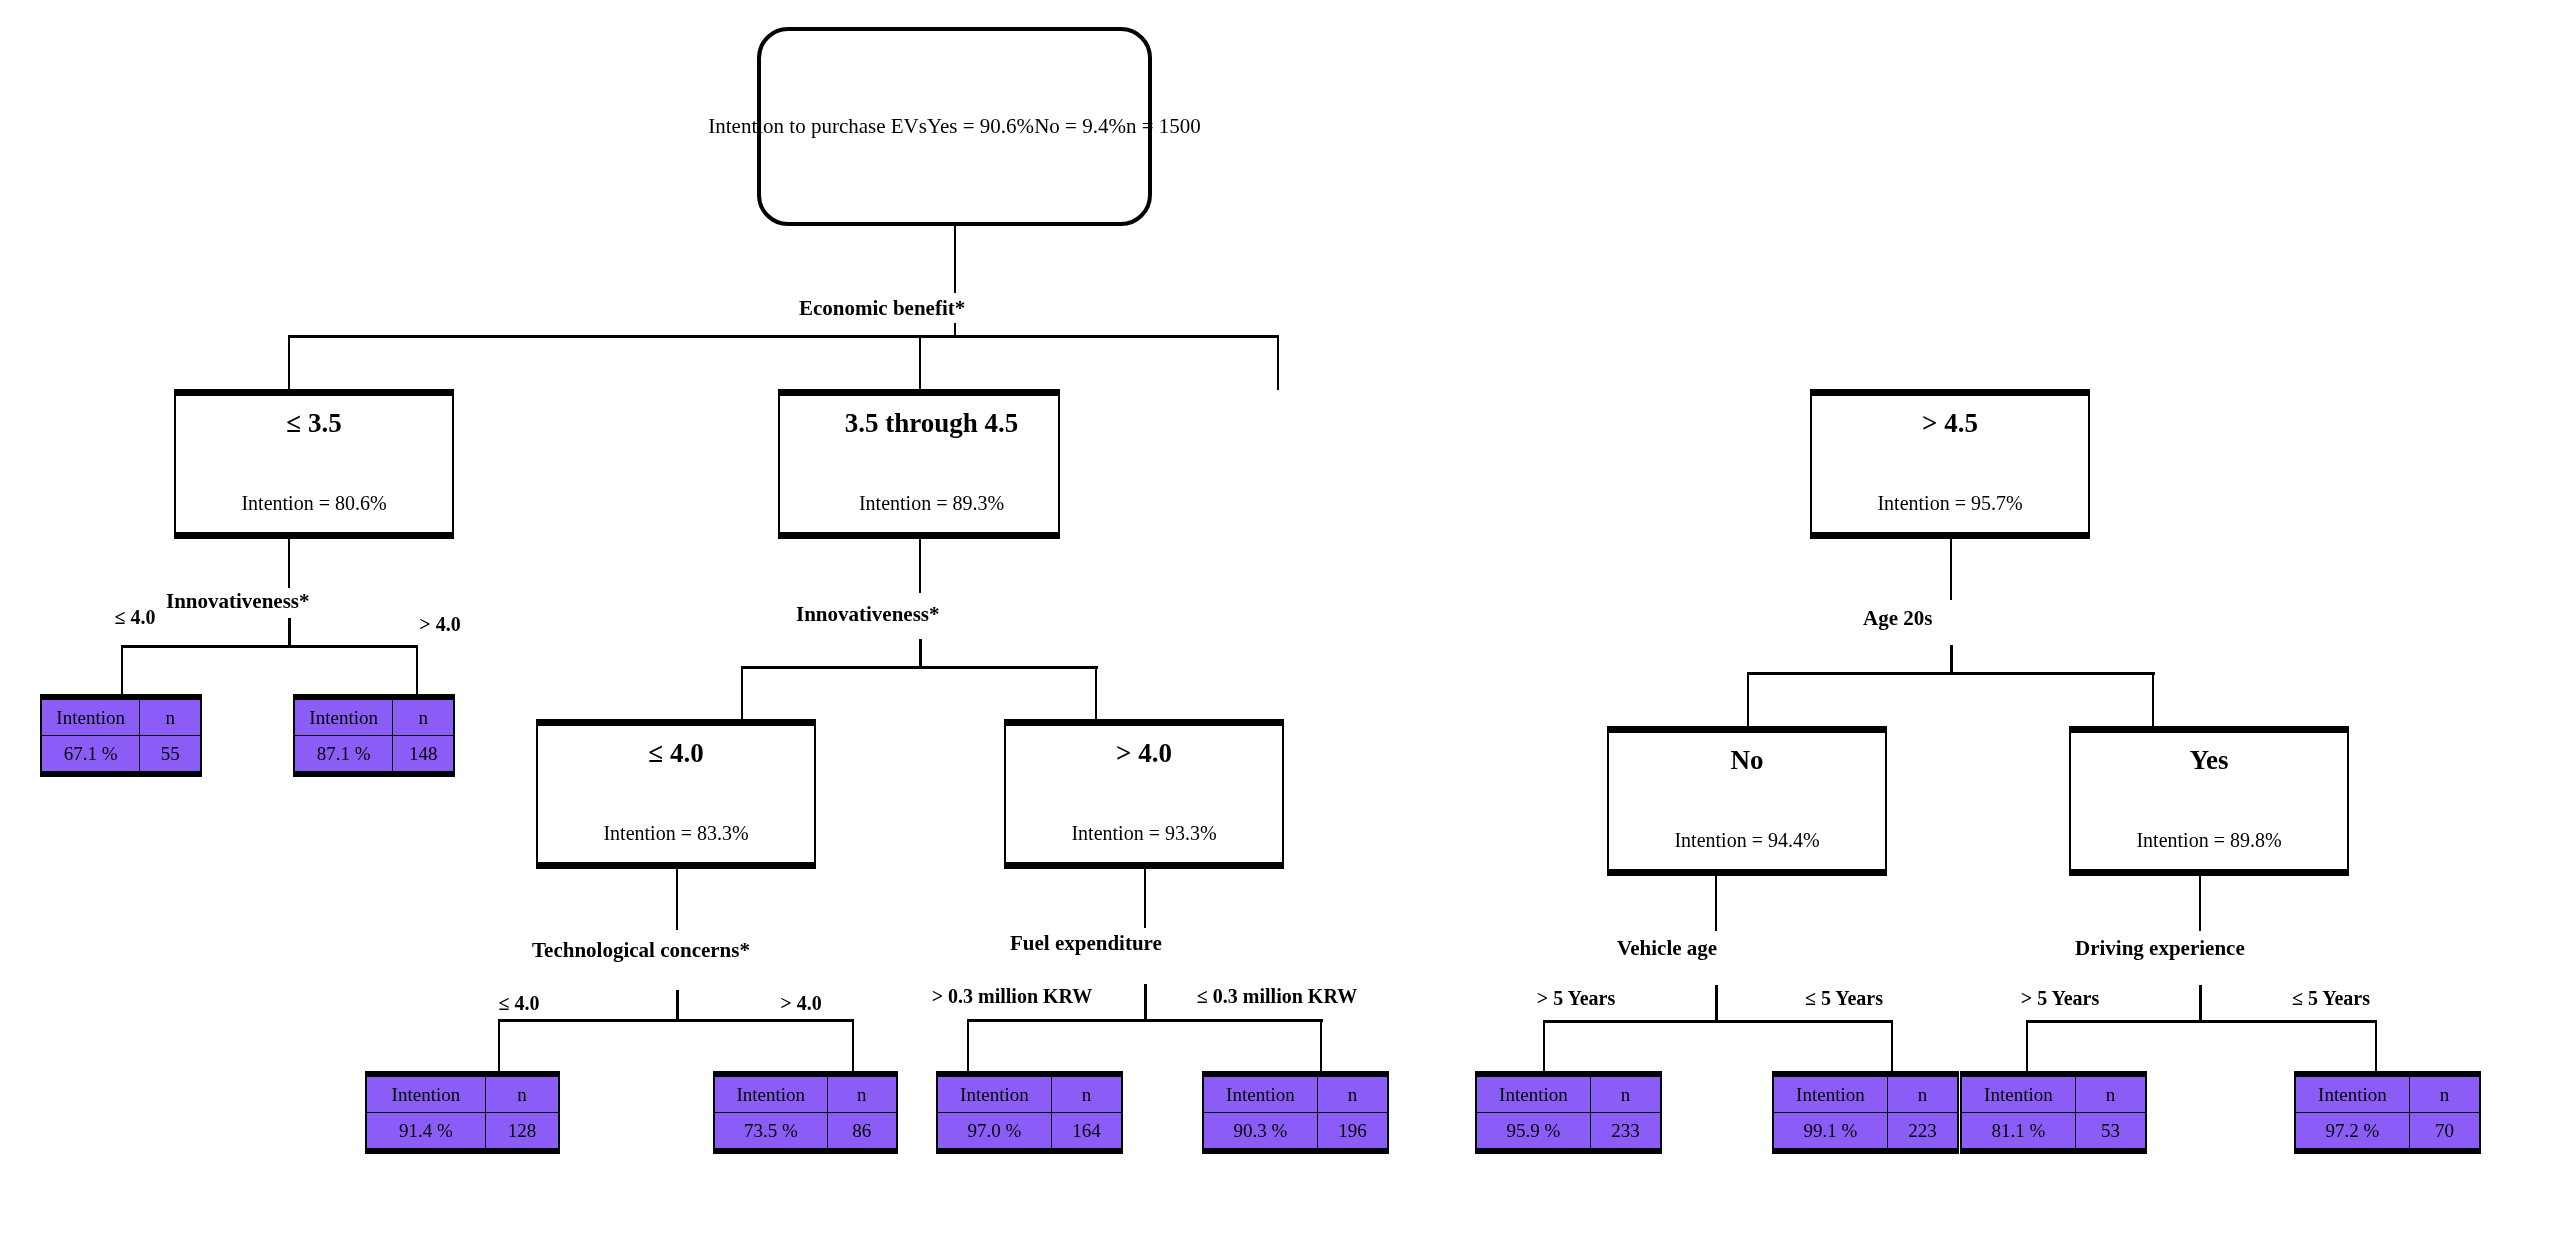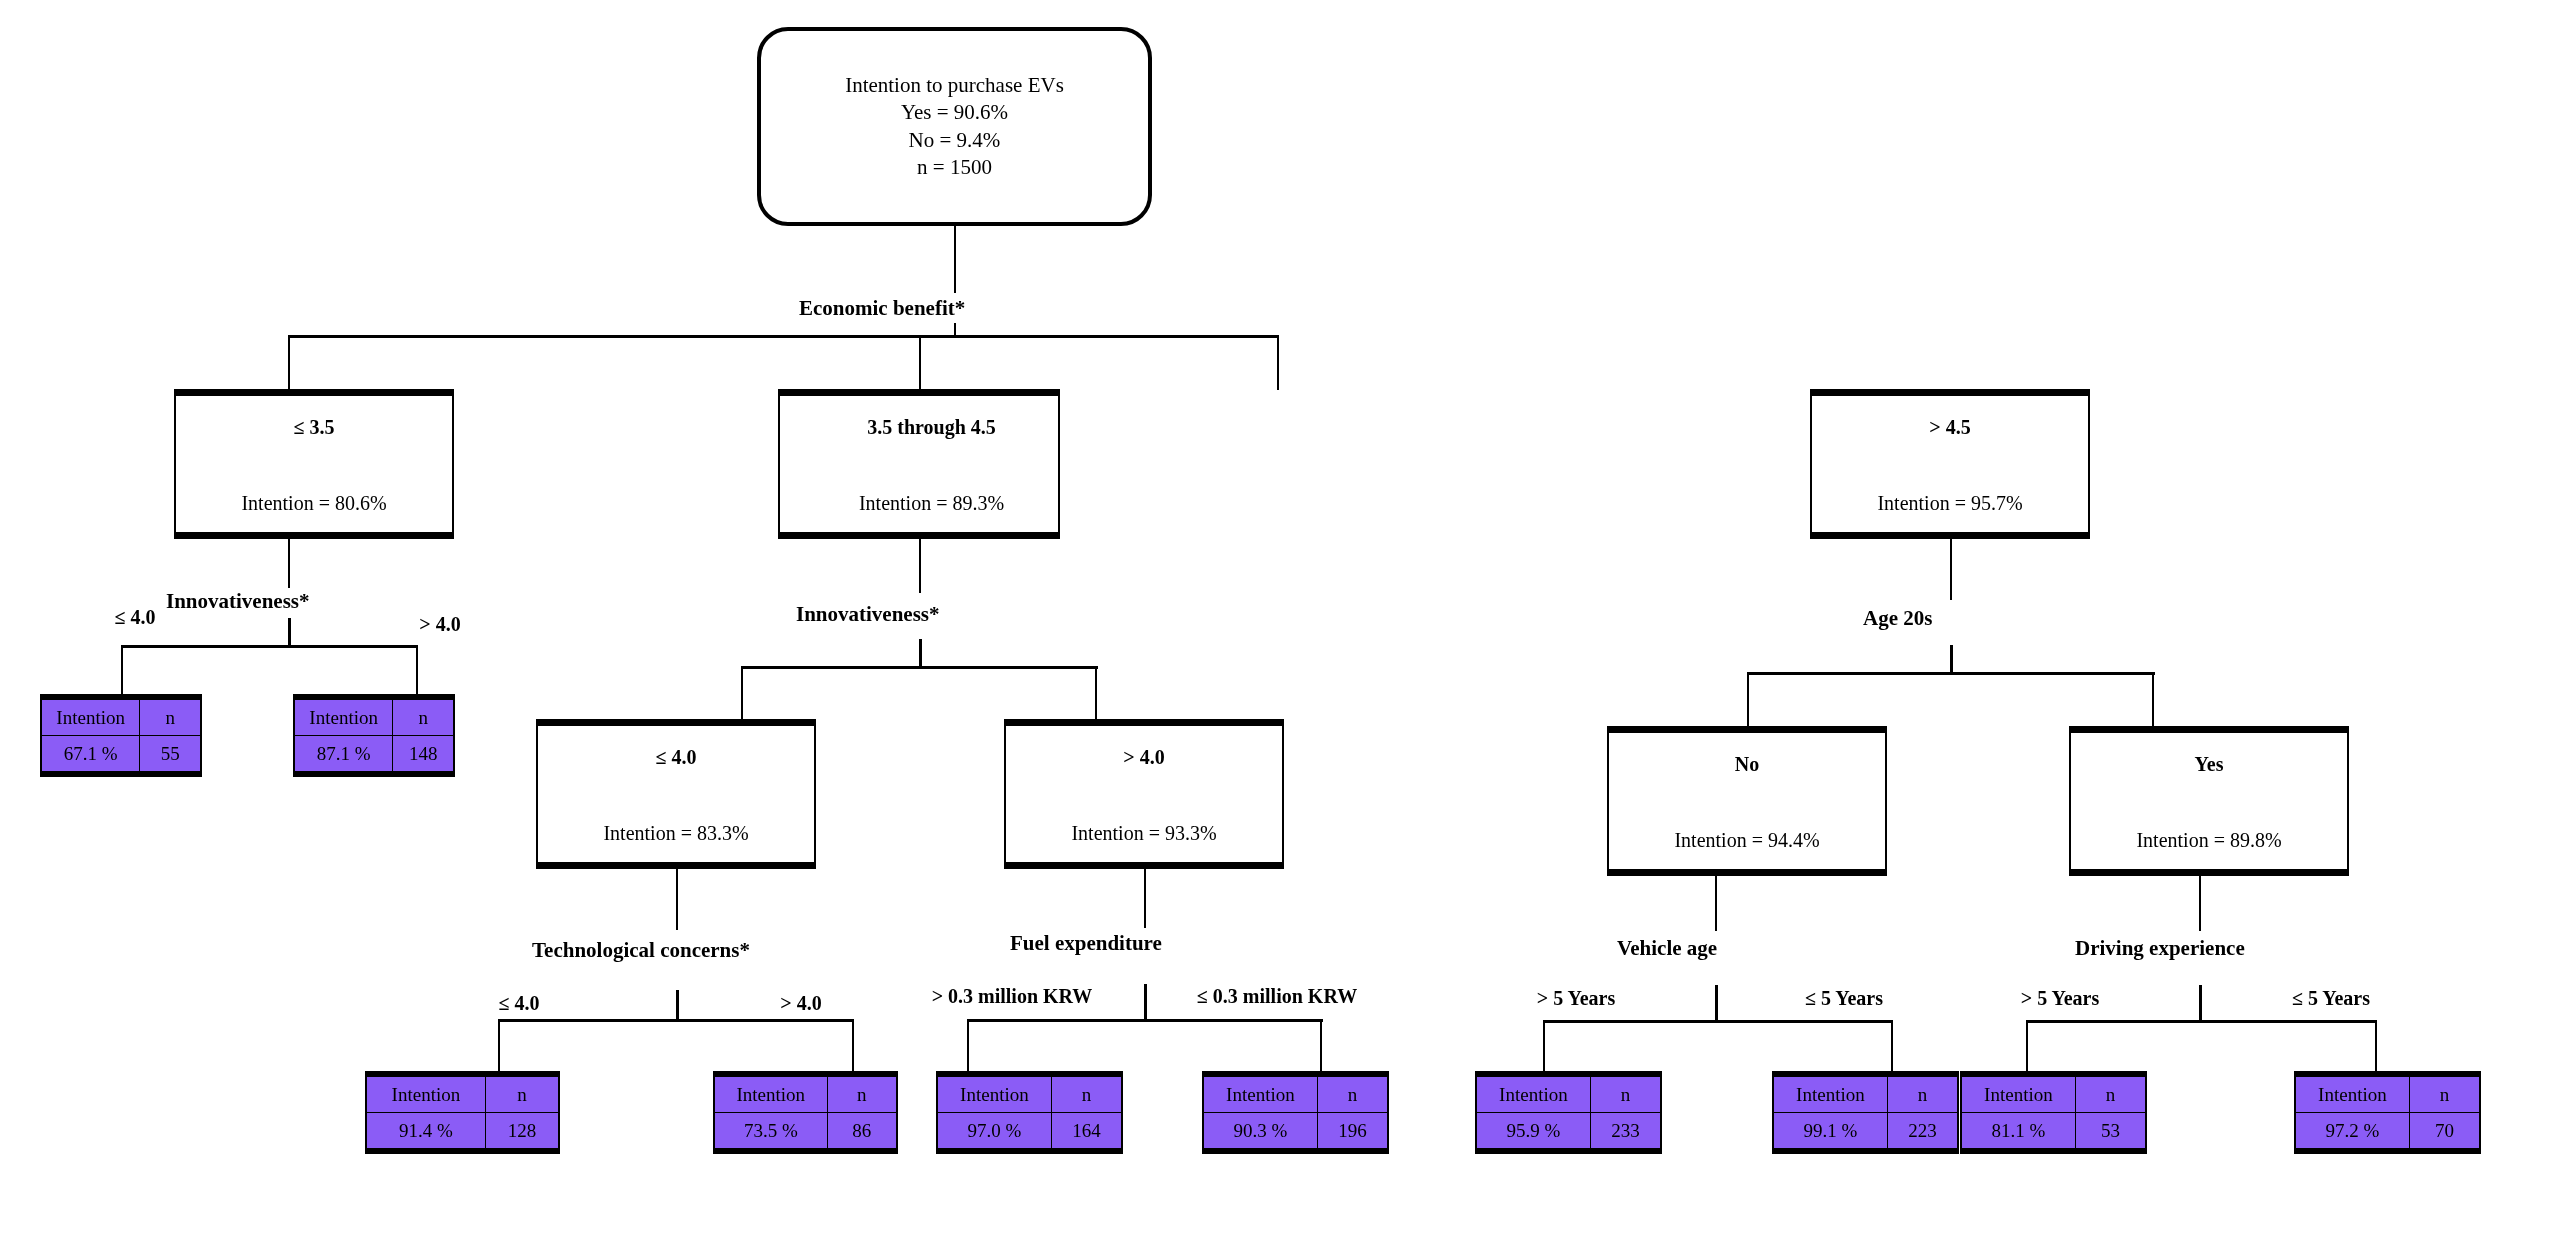--- a/index.html
+++ b/index.html
@@ -18,21 +18,21 @@
   }
   
   .abs{position:absolute;box-sizing:border-box;}
 
   
   .root-node{
     border:4.7px solid #000;
     border-radius:31px;
     background:#fff;
     display:flex;
-    flex-direction:column;
+    flex-direction:row;
     align-items:center;
     justify-content:center;
     text-align:center;
     line-height:1.30;
     font-size:21px;
   }
   .root-node .ln{display:block;white-space:nowrap;}
 
   
   .node-box{
@@ -41,23 +41,23 @@
     border-bottom:7.4px solid #000;
     background:#fff;
     display:flex;
     flex-direction:column;
     justify-content:space-between;
     align-items:center;
     text-align:center;
   }
   .node-box .node-title{
     font-weight:bold;
-    font-size:20px;
-    white-space:nowrap;
-    margin-top:20px;
+    font-size:27px;
+    white-space:nowrap;
+    margin-top:12px;
   }
   .node-box .node-stat{
     font-size:20px;
     white-space:nowrap;
     margin-bottom:17.5px;
   }
 
   
   .leaf-table{
     border:2px solid #000;

